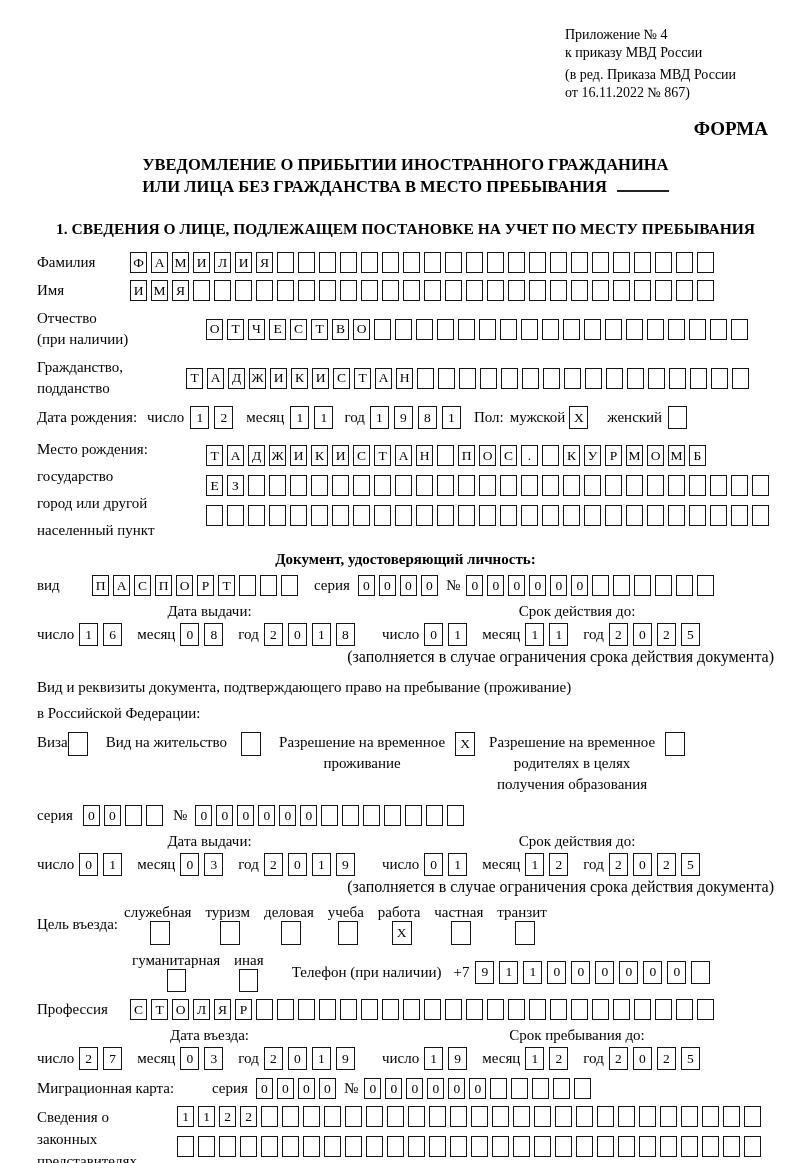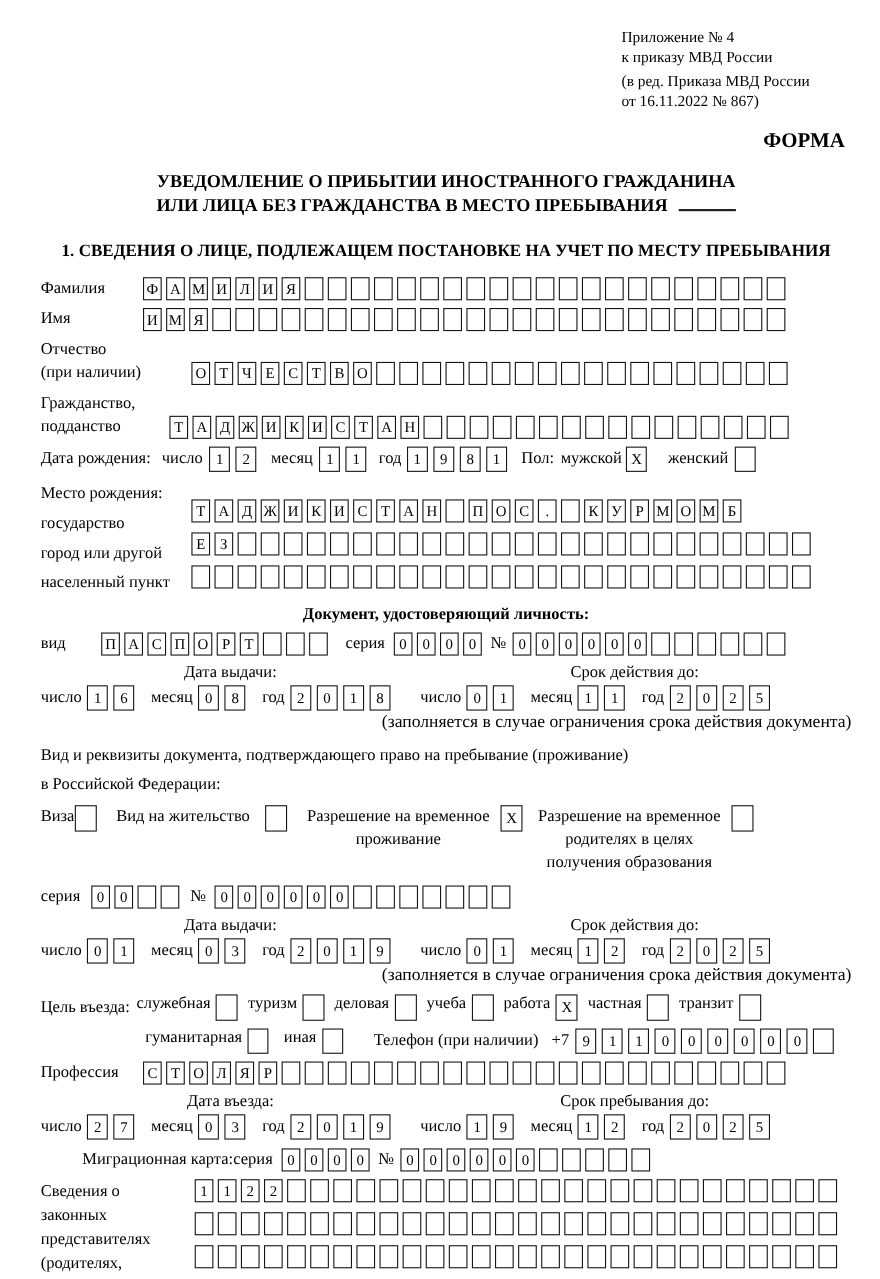--- a/index.html
+++ b/index.html
@@ -10,21 +10,21 @@
     position:relative;overflow:hidden;margin:0 auto;
   }
   .appendix{margin-left:528px;font-size:14px;line-height:18px;}
   .appendix .gap{height:4px;}
   .forma{font-weight:bold;font-size:19px;text-align:right;padding-right:6px;margin-top:16px;}
   .title{font-weight:bold;font-size:16.5px;text-align:center;line-height:22px;margin-top:14px;}
   .title-underline{display:inline-block;width:52px;border-bottom:2px solid #222;height:14px;margin-left:10px;}
   .sec-heading{font-weight:bold;font-size:15.5px;text-align:center;margin-top:22px;margin-bottom:14px;}
 
   .row{display:flex;align-items:center;font-size:15px;margin-bottom:7px;}
-  .row-top{align-items:flex-end;}
+  .row-top{align-items:center;gap:32px;}
   .lbl{flex:none;}
   .lw93{width:93px;}
   .lw117{width:117px;}
   .lw137{width:137px;}
   .mllbl{line-height:21px;}
 
   .boxes{display:flex;flex-wrap:nowrap;}
   .cell{
     display:inline-flex;align-items:center;justify-content:center;
     width:15px;height:19px;border:1.6px solid #151515;margin-right:4px;
@@ -44,21 +44,21 @@
   .note{font-size:16px;text-align:right;margin:2px 0 8px 0;}
   .intro{font-size:15px;line-height:26px;}
 
   .perm-row{display:flex;align-items:flex-start;font-size:15px;margin:6px 0 10px 0;}
   .perm-item{display:flex;align-items:flex-start;}
   .perm-lab{line-height:21px;}
   .perm-lab.ctr{text-align:center;}
   .spacer14{width:14px;flex:none;}
   .spacer18{width:18px;flex:none;}
 
-  .opt{display:flex;align-items:flex-start;margin-right:9px;}
+  .opt{display:flex;align-items:center;margin-right:9px;flex-direction:column;}
   .opt .ol{margin-right:5px;}
 
   .rep-row{display:flex;align-items:flex-start;font-size:15px;margin-top:4px;}
   .rep-labels{width:140px;flex:none;line-height:22px;}
   .rep-right{flex:1;}
   .rep-right .boxes{margin-bottom:9px;}
   .bp-rows .boxes{margin-bottom:9px;}
 </style>
 </head>
 <body>
@@ -668,21 +668,21 @@
             <span class="cell">2</span>
             <span class="cell">0</span>
             <span class="cell">2</span>
             <span class="cell">5</span>
           </span>
       </div>
     </div>
   </div>
 
   <div class="row" style="margin-top:8px;">
-    <span class="lbl" style="width:175px;text-align:right;">Миграционная карта:</span>
+    <span class="lbl" style="width:175px;">Миграционная карта:</span>
     <span class="lbl" style="margin-right:8px;">серия</span>
     <span class="boxes" style="margin-right:4px;">
         <span class="cell">0</span>
         <span class="cell">0</span>
         <span class="cell">0</span>
         <span class="cell">0</span>
       </span>
     <span class="lbl" style="margin-right:6px;">№</span>
     <span class="boxes">
         <span class="cell">0</span>

